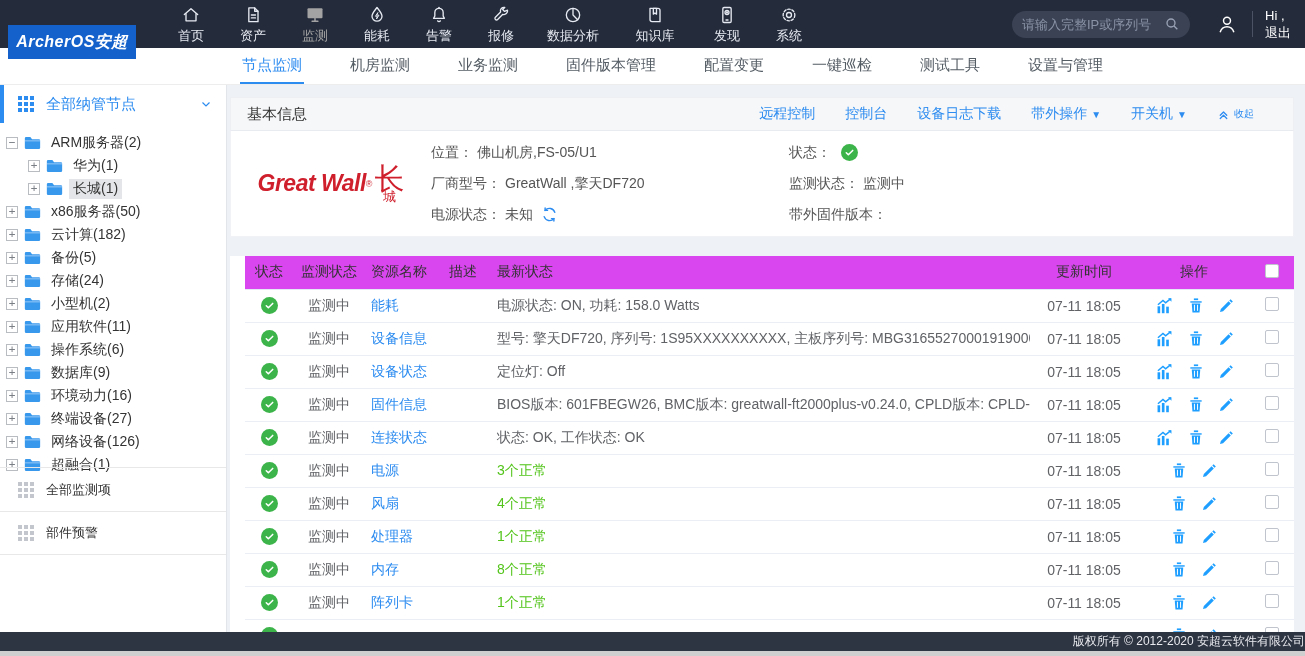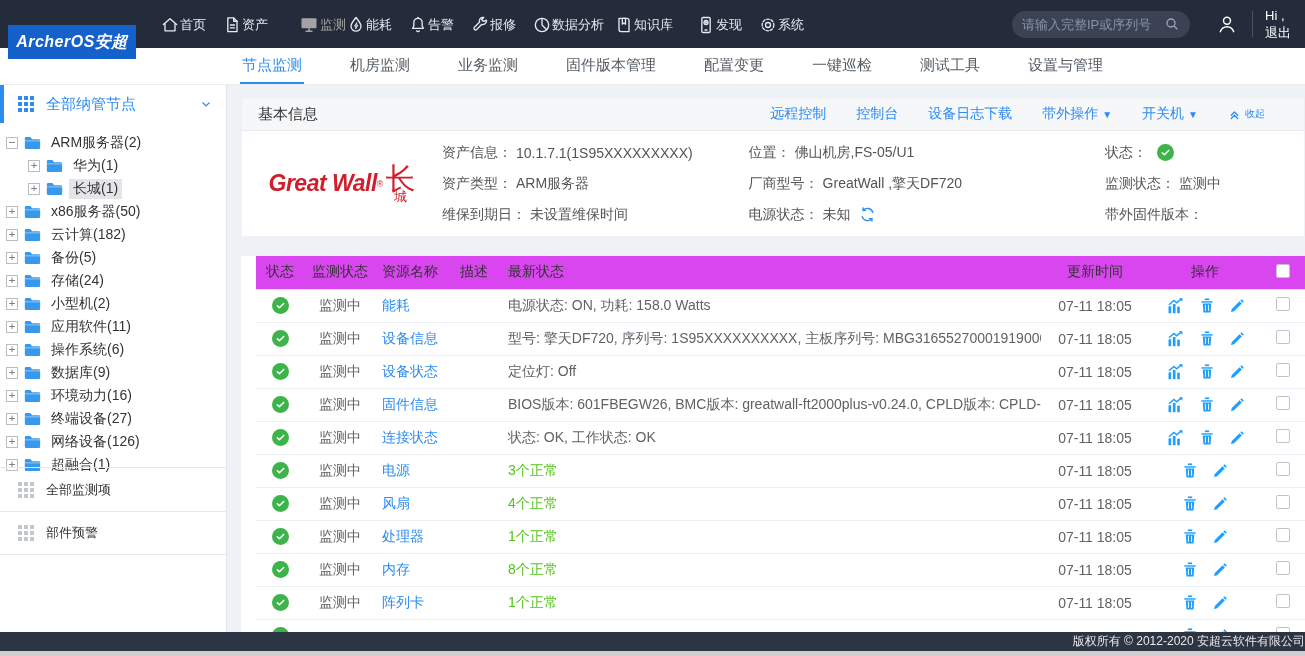--- a/index.html
+++ b/index.html
@@ -3,21 +3,21 @@
 <meta charset="utf-8">
 <style>
   * { margin:0; padding:0; box-sizing:border-box; }
   html,body { width:1305px; height:656px; overflow:hidden; }
   body { font-family:"Liberation Sans","DejaVu Sans",sans-serif; background:#EEF1F5; position:relative; font-size:14px; color:#333; }
 
   
   .topbar { position:absolute; left:0; top:0; width:1305px; height:48px; background:#242B3A; display:flex; align-items:center; z-index:30; }
   .logo { margin-left:8px; width:128px; height:34px; background:#1461CB; color:#fff; font-weight:bold; font-style:italic; font-size:16px; display:flex; align-items:center; justify-content:center; letter-spacing:.5px; flex:none;margin-top:36px; }
   .topnav { display:flex; margin-left:24px; }
-  .topnav-item { width:62px; display:flex; flex-direction:row; align-items:center; color:#E6EAF2; cursor:pointer; }
+  .topnav-item { width:62px; display:flex; flex-direction:column; align-items:center; color:#E6EAF2; cursor:pointer; }
   .topnav-item.wide { width:82px; }
   .topnav-item .ticon { height:22px; display:flex; align-items:flex-end; }
   .topnav-item .tlabel { font-size:13px; margin-top:2px; white-space:nowrap; }
   .topnav-item.active { color:#a3a3a3;justify-content:flex-end; }
   .top-right { margin-left:auto; display:flex; align-items:center; }
   .searchbox { width:178px; height:27px; background:#3A4254; border-radius:14px; display:flex; align-items:center; padding:0 10px; }
   .searchbox input { flex:1; background:transparent; border:none; outline:none; color:#C6CBD6; font-size:13px; width:120px; }
   .searchbox input::placeholder { color:#8A93A6; }
   .user-icon { margin-left:26px; color:#fff; }
   .divider-v { width:1px; height:26px; background:#4A5263; margin:0 12px 0 14px; }
@@ -40,21 +40,21 @@
   .tree-item .tlabel { padding:1px 4px; }
   .tree-item.selected .tlabel { background:#E3E5E8; }
   .tree-item.lv0 { padding-left:6px; }
   .tree-item.lv1 { padding-left:28px; }
   .side-section { height:44px; border-top:1px solid #E8E8E8; display:flex; align-items:center; font-size:13px; color:#333; cursor:pointer; }
   .side-section .gicon { margin:0 12px 0 18px; }
   .side-sections { position:absolute; left:0; top:382px; width:100%; }
   .side-section:last-child { border-bottom:1px solid #E8E8E8; }
 
   
-  .main { position:absolute; left:227px; top:85px; width:1078px; height:547px; background:#EEF1F5; padding:12px 0 0 14px; overflow:hidden; }
+  .main { position:absolute; left:216px; top:85px; width:1078px; height:547px; background:#EEF1F5; padding:12px 0 0 14px; overflow:hidden; }
   .panel-titlebar { height:34px; background:#F6F7F9; border:1px solid #EDEFF3; border-bottom:1px solid #E8EBF0; display:flex; align-items:center; padding:0 16px; }
   .panel-title { font-size:15px; color:#333; }
   .panel-actions { margin-left:auto; display:flex; align-items:center; white-space:nowrap; }
   .action-link { color:#2D8CF0; font-size:14px; margin-left:30px; cursor:pointer; display:flex; align-items:center; }
   .action-link .caret { font-size:10px; margin-left:4px; }
   .collapse-link { color:#2D8CF0; font-size:10px; margin-left:30px; cursor:pointer; display:flex; align-items:center; width:60px; flex:none; }
   .collapse-link svg { margin-right:4px; }
 
   
   .infoblock { background:#fff; border:1px solid #F0F2F6; border-top:none; height:106px; display:flex; align-items:center; }
@@ -474,34 +474,20 @@
 
   <div class="infoblock">
     <div class="brand">
       <span class="brand-text">Great Wall</span>
         <span class="brand-reg">®</span>
       <span class="brand-cn">
         <span class="c1">长</span>
         <span class="c2">城</span>
       </span>
     </div>
-    <div class="info-col col-a">
-        <div class="field">
-          <span class="flabel">资产信息：</span>
-          <span class="fvalue">10.1.7.1(1S95XXXXXXXXX)</span>
-        </div>
-        <div class="field">
-          <span class="flabel">资产类型：</span>
-          <span class="fvalue">ARM服务器</span>
-        </div>
-        <div class="field">
-          <span class="flabel">维保到期日：</span>
-          <span class="fvalue">未设置维保时间</span>
-        </div>
-      </div>
     <div class="info-col col-b">
         <div class="field">
           <span class="flabel">位置：</span>
           <span class="fvalue">佛山机房,FS-05/U1</span>
         </div>
         <div class="field">
           <span class="flabel">厂商型号：</span>
           <span class="fvalue">GreatWall ,擎天DF720</span>
         </div>
         <div class="field">

